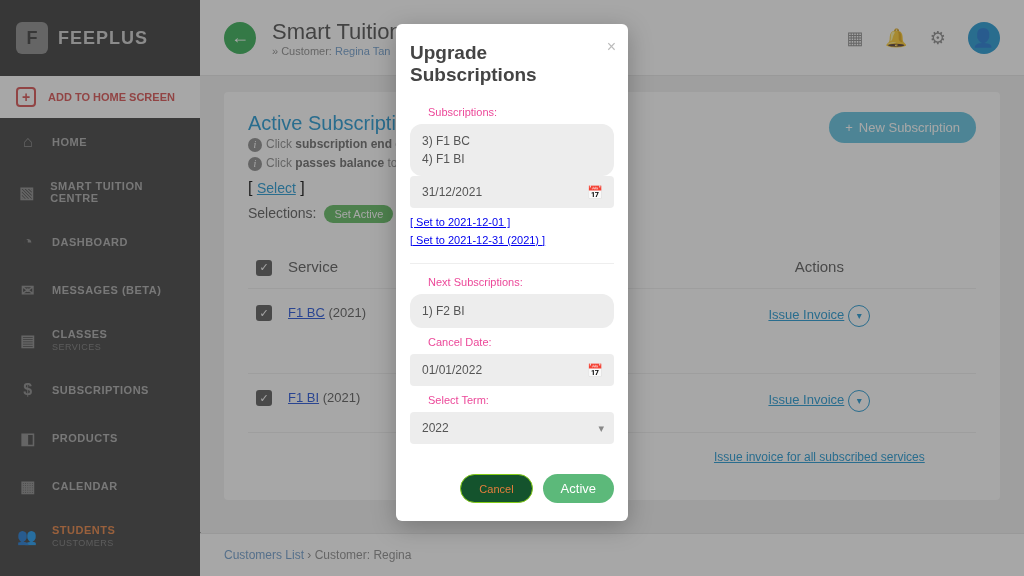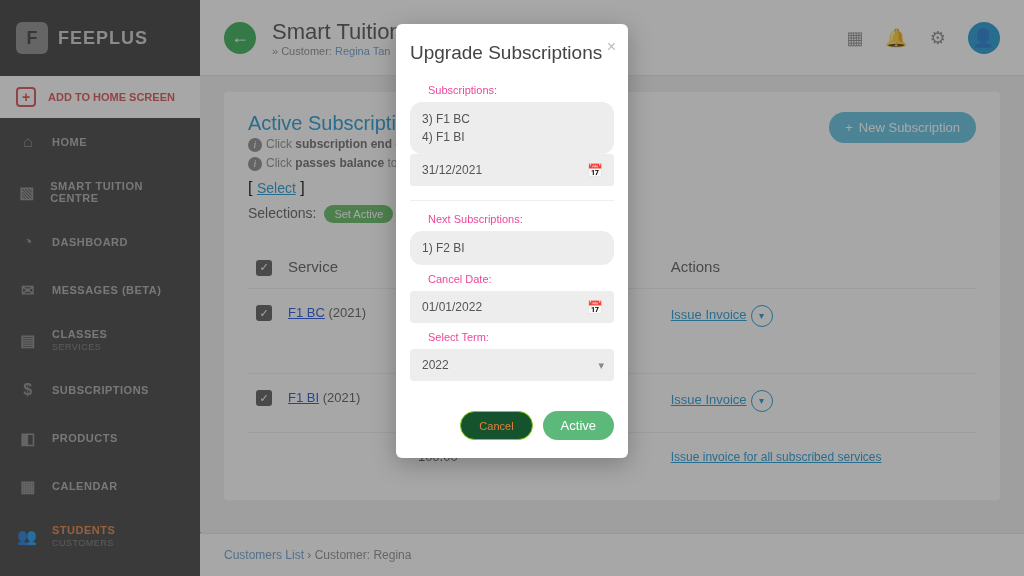--- a/index.html
+++ b/index.html
@@ -32,34 +32,34 @@
 .hints{font-size:12px;color:#888;line-height:1.6}
 .hints b{color:#666}
 .info-ic{display:inline-block;width:14px;height:14px;background:#888;color:#fff;border-radius:50%;font-size:10px;text-align:center;line-height:14px;font-style:italic;font-family:serif;margin-right:4px}
 .select-link{color:#1b95d1;font-size:14px}
 .selections{margin:8px 0 14px;font-size:14px;color:#555}
 .pill{display:inline-block;border-radius:12px;padding:3px 10px;font-size:11px;color:#fff;margin-left:4px}
 .pill.green{background:#5cb85c}
 .pill.orange{background:#e67e3c}
 table{width:100%;border-collapse:collapse}
 th{text-align:left;padding:12px 8px;color:#555;font-weight:500;font-size:15px}
-th.right,td.right{text-align:left}
+th.right,td.right{text-align:center}
 td{padding:16px 8px;border-top:1px solid #eee;vertical-align:top;font-size:13px;color:#555}
 .chk{width:16px;height:16px;background:#555;border-radius:3px;display:inline-flex;align-items:center;justify-content:center;color:#fff;font-size:11px}
 .svc{color:#1d4ed8}
 .sched{display:inline-block;background:#7ab893;color:#fff;border-radius:14px;padding:5px 12px;font-size:11px;margin:2px 0}
 .act-link{color:#1b95d1;font-size:13px}
 .act-drop{display:inline-flex;width:22px;height:22px;border:1px solid #1b95d1;border-radius:50%;align-items:center;justify-content:center;font-size:10px;color:#1b95d1;margin-left:4px;vertical-align:middle}
 .total-link{color:#1b95d1;font-size:12px}
 .footer-crumb{background:#fff;padding:14px 24px;font-size:12px;color:#888;border-top:1px solid #e5e5e5}
 .footer-crumb a{color:#6a9acb;text-decoration:none}
 
 .overlay{position:absolute;inset:0;background:rgba(60,60,60,.45)}
 .modal{position:absolute;left:50%;top:24px;transform:translateX(-50%);width:232px;background:#fff;border-radius:6px;box-shadow:0 6px 24px rgba(0,0,0,.25);padding:18px 14px 0;display:flex;flex-direction:column}
-.modal h2{font-size:19px;color:#444;font-weight:400;margin-bottom:12px}
+.modal h2{font-size:19px;color:#444;font-weight:700;margin-bottom:12px}
 .modal .close{position:absolute;right:12px;top:14px;color:#bbb;font-size:16px;cursor:pointer}
 .m-label{font-size:11px;color:#ec4899;margin:8px 18px 6px}
 .m-box{background:#ededed;border-radius:12px;padding:8px 12px;font-size:12px;color:#555;line-height:1.5}
 .m-input{width:100%;background:#ededed;border:none;border-radius:4px;padding:9px 12px;font-size:12px;color:#555}
 .date-row{position:relative}
 .date-ic{position:absolute;right:10px;top:50%;transform:translateY(-50%);font-size:13px;color:#444}
 .m-links{font-size:11px;color:#1b6fbf;line-height:1.6;margin-top:6px}
 .m-hr{border:none;border-top:1px solid #eee;margin:14px 0 4px}
 .m-select{width:100%;background:#ededed;border:none;border-radius:4px;padding:9px 12px;font-size:12px;color:#555;appearance:none;position:relative}
 .sel-wrap{position:relative}
@@ -216,20 +216,24 @@
   <div class="m-label">Subscriptions:</div>
   <div class="m-box">
     <div>3) F1 BC</div>
       <div>4) F1 BI</div>
   </div>
 
   <div class="date-row">
     <input class="m-input" value="31/12/2021" style="">
     <span class="date-ic">📅</span>
   </div>
+  <div class="m-links">
+    <a href="#">[ Set to 2021-12-01 ]</a><br>
+    <a href="#">[ Set to 2021-12-31 (2021) ]</a>
+  </div>
 
   <hr class="m-hr">
 
   <div class="m-label">Next Subscriptions:</div>
   <div class="m-box">
     <div>1) F2 BI</div>
   </div>
 
   <div class="m-label">Cancel Date:</div>
   <div class="date-row">

